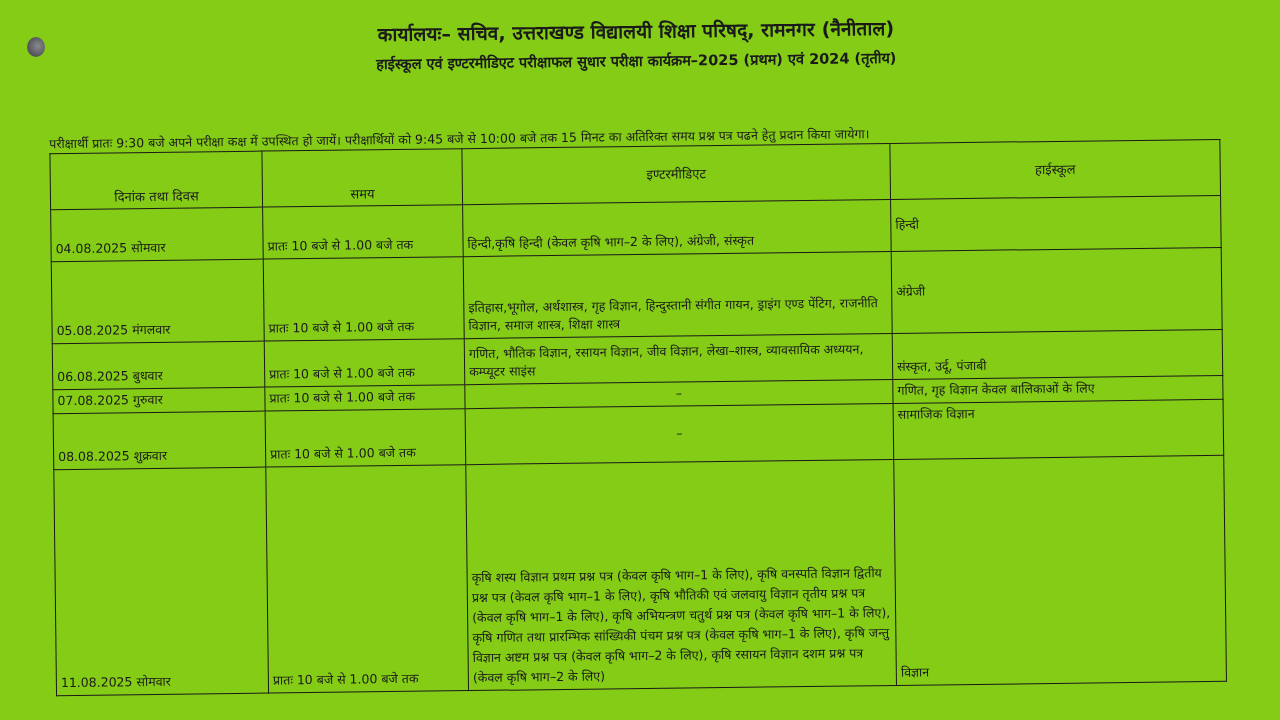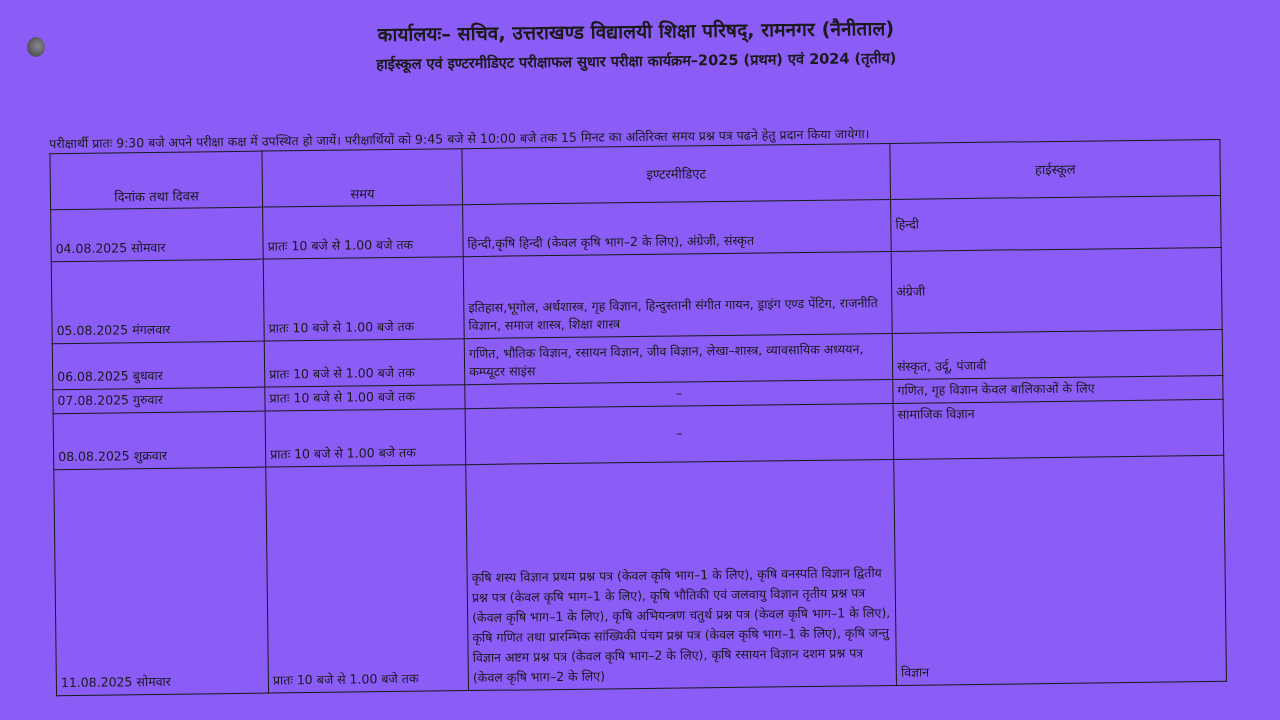--- a/index.html
+++ b/index.html
@@ -14,21 +14,21 @@
       font-family: "DejaVu Sans", "Liberation Sans", sans-serif;
       color: #1a1a1a;
       position: relative;
     }
     .page {
       position: absolute;
       left: 0;
       top: 0;
       width: 1280px;
       height: 720px;
-      background: #8b5cf6;
+      background: #84cc16;
     }
     .punch-hole {
       position: absolute;
       left: 27px;
       top: 37px;
       width: 18px;
       height: 20px;
       border-radius: 50%;
       background: radial-gradient(circle at 60% 45%, #8a8a90 0%, #5c5c63 55%, #3e3e44 100%);
     }

